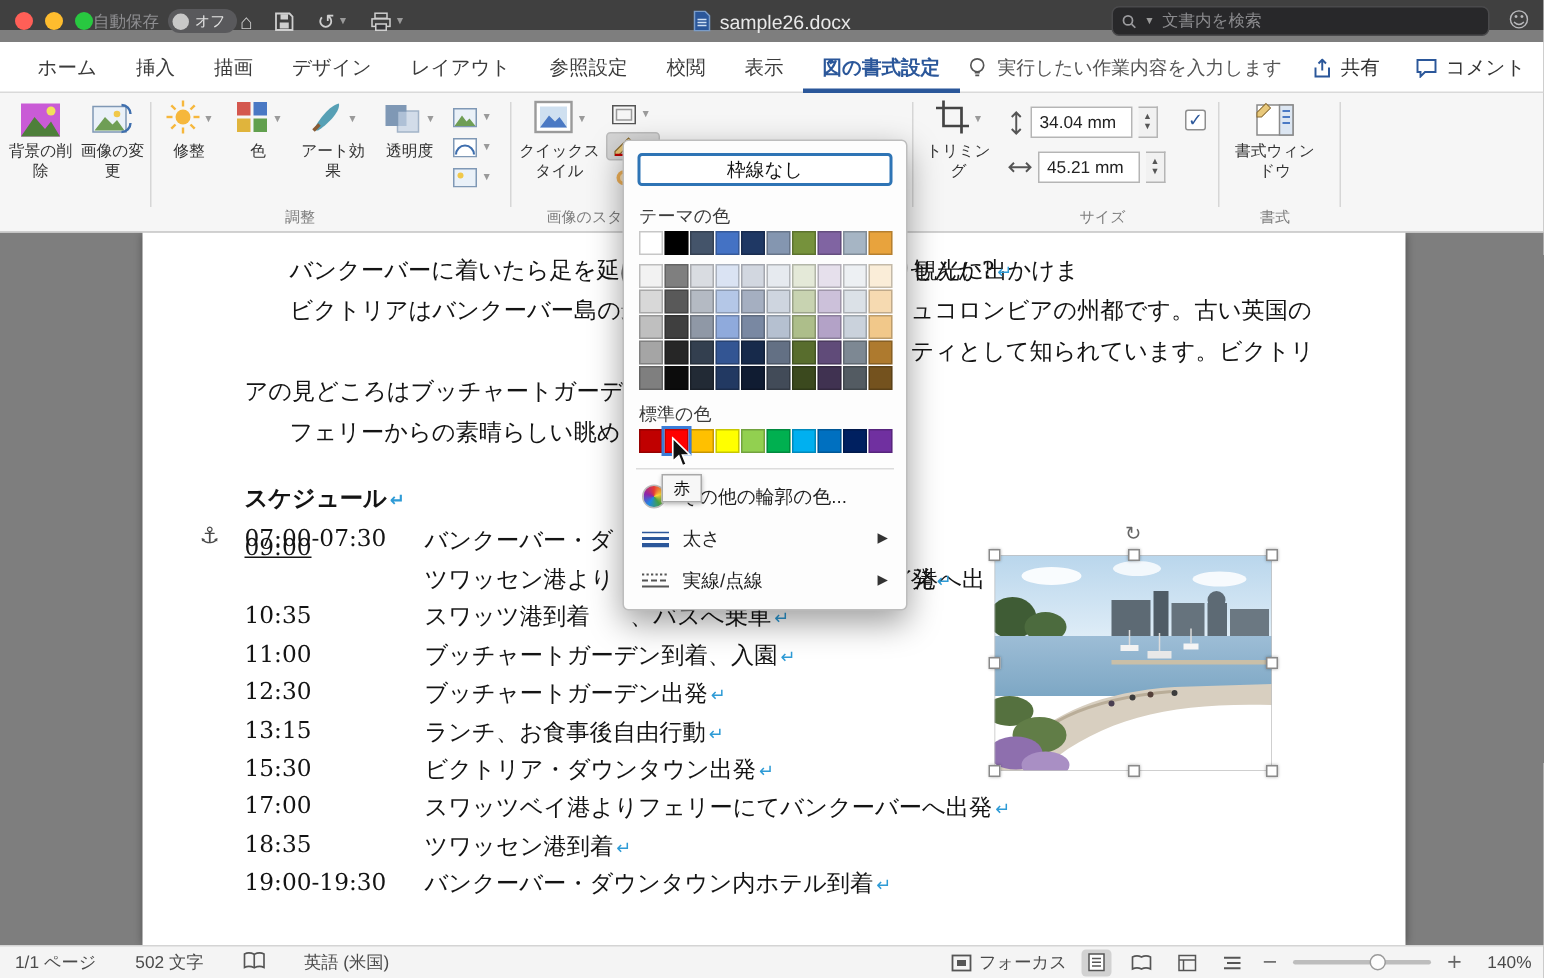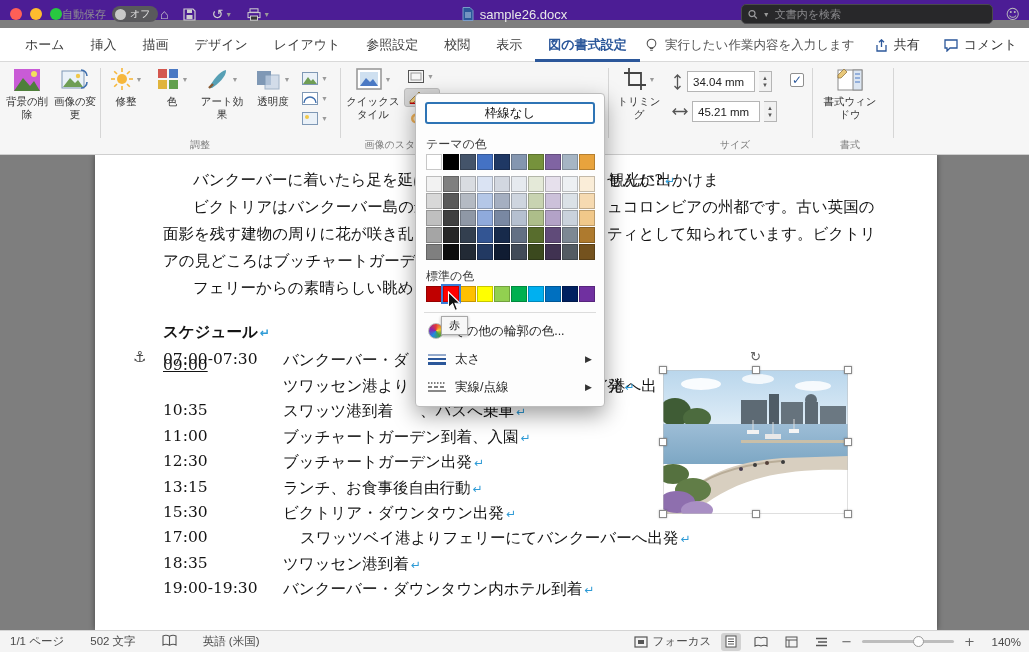--- a/index.html
+++ b/index.html
@@ -1,21 +1,21 @@
 <!DOCTYPE html>
 <html><head>
 <meta charset="utf-8">
 <style>
 * { margin:0; padding:0; box-sizing:border-box; }
 html,body { width:1029px; height:652px; }
 body { font-family:"Liberation Sans","DejaVu Sans",sans-serif; position:relative; background:#7e7e7e; overflow:hidden; }
 .app { position:absolute; inset:0; }
 
 
-.titlebar { position:absolute; top:0; left:0; right:0; height:20px; background:#4c1d95; z-index:30; }
+.titlebar { position:absolute; top:0; left:0; right:0; height:20px; background:#404040; z-index:30; }
 .traffic { position:absolute; left:10px; top:8px; display:flex; gap:8px; }
 .dot { width:12px; height:12px; border-radius:50%; }
 .autosave { position:absolute; left:62px; top:6px; font-size:11px; color:#8f8f92; display:flex; align-items:center; gap:6px; }
 .pill { background:#59595c; border-radius:9px; height:16px; padding:0 8px 0 3px; display:flex; align-items:center; gap:4px; font-size:10px; color:#e2e2e2; }
 .pill .knob { width:11px; height:11px; border-radius:50%; background:#c8c8c8; }
 .tb-icons { position:absolute; left:160px; top:0; height:28px; display:flex; align-items:center; gap:15px; }
 .tb-ic { color:#cfcfcf; font-size:14px; display:flex; align-items:center; gap:2px; line-height:1; }
 .ddv { font-size:7px; color:#9a9a9a; }
 .tb-title { position:absolute; left:300px; right:300px; top:0; height:28px; display:flex; align-items:center; justify-content:center; gap:6px; font-size:13px; color:#e8e8e8; }
 .search { position:absolute; right:36px; top:4px; width:252px; height:20px; background:#28282a; border:1px solid #4a4a4c; border-radius:5px; display:flex; align-items:center; padding:0 6px; gap:5px; }
@@ -432,21 +432,20 @@
       <span class="hd" style="left:-4px; bottom:-4px;"></span>
       <span class="hd" style="left:50%; margin-left:-4px; bottom:-4px;"></span>
       <span class="hd" style="right:-4px; bottom:-4px;"></span>
     </div>
   <span class="seg" style="left: 193px; top: 170px;">バンクーバーに着いたら足を延ば</span>
       <span class="seg" style="left: 420px; top: 170px;">して、ビクトリアへ日帰り観光に出かけま</span>
       <span class="seg" style="left: 607px; top: 170px;">せんか?<span class="pmark">↵</span></span>
       <span class="seg" style="left: 193px; top: 197px;">ビクトリアはバンクーバー島の最</span>
       <span class="seg" style="left: 420px; top: 197px;">南端にあるブリティッシ</span>
       <span class="seg" style="left: 607px; top: 197px; text-align: right;">ュコロンビアの州都です。古い英国の</span>
-      <span class="seg" style="left: 163px; top: 224px;">面影を残す建物の周りに花が咲き乱</span>
       <span class="seg" style="left: 420px; top: 224px;">れるガーデンシ</span>
       <span class="seg" style="left: 607px; top: 224px;">ティとして知られています。ビクトリ</span>
       <span class="seg" style="left: 163px; top: 251px;">アの見どころはブッチャートガーデ</span>
       <span class="seg" style="left: 420px; top: 251px;">ンです。<span class="pmark">↵</span></span>
       <span class="seg" style="left: 193px; top: 278px;">フェリーからの素晴らしい眺めも</span>
       <span class="seg" style="left: 420px; top: 278px;">お楽しみください。<span class="pmark">↵</span></span>
       <span class="seg bold" style="left: 163px; top: 322px;">スケジュール<span class="pmark">↵</span></span>
       <span class="seg" style="left: 163px; top: 350px;">07:00-07:30</span>
       <span class="seg" style="left: 283px; top: 350px;">バンクーバー・ダ</span>
       <span class="seg" style="left: 420px; top: 350px;">ウンタウン内ホテル出発<span class="pmark">↵</span></span>
@@ -459,21 +458,21 @@
       <span class="seg" style="left: 420px; top: 401px;">、バスへ乗車<span class="pmark">↵</span></span>
       <span class="seg" style="left: 163px; top: 427px;">11:00</span>
       <span class="seg" style="left: 283px; top: 427px;">ブッチャートガーデン到着、入園<span class="pmark">↵</span></span>
       <span class="seg" style="left: 163px; top: 452px;">12:30</span>
       <span class="seg" style="left: 283px; top: 452px;">ブッチャートガーデン出発<span class="pmark">↵</span></span>
       <span class="seg" style="left: 163px; top: 478px;">13:15</span>
       <span class="seg" style="left: 283px; top: 478px;">ランチ、お食事後自由行動<span class="pmark">↵</span></span>
       <span class="seg" style="left: 163px; top: 503px;">15:30</span>
       <span class="seg" style="left: 283px; top: 503px;">ビクトリア・ダウンタウン出発<span class="pmark">↵</span></span>
       <span class="seg" style="left: 163px; top: 528px;">17:00</span>
-      <span class="seg" style="left: 300px; top: 528px;">スワッツベイ港よりフェリーにてバンクーバーへ出発<span class="pmark">↵</span></span>
+      <span class="seg" style="left: 283px; top: 528px;">スワッツベイ港よりフェリーにてバンクーバーへ出発<span class="pmark">↵</span></span>
       <span class="seg" style="left: 163px; top: 554px;">18:35</span>
       <span class="seg" style="left: 283px; top: 554px;">ツワッセン港到着<span class="pmark">↵</span></span>
       <span class="seg" style="left: 163px; top: 579px;">19:00-19:30</span>
       <span class="seg" style="left: 283px; top: 579px;">バンクーバー・ダウンタウン内ホテル到着<span class="pmark">↵</span></span>
     </div>
 
   <div class="panel">
     <div class="no-outline">枠線なし</div>
     <div class="plabel" style="top:42px;">テーマの色</div>
     <div class="tgrid" style="top:60px;">

